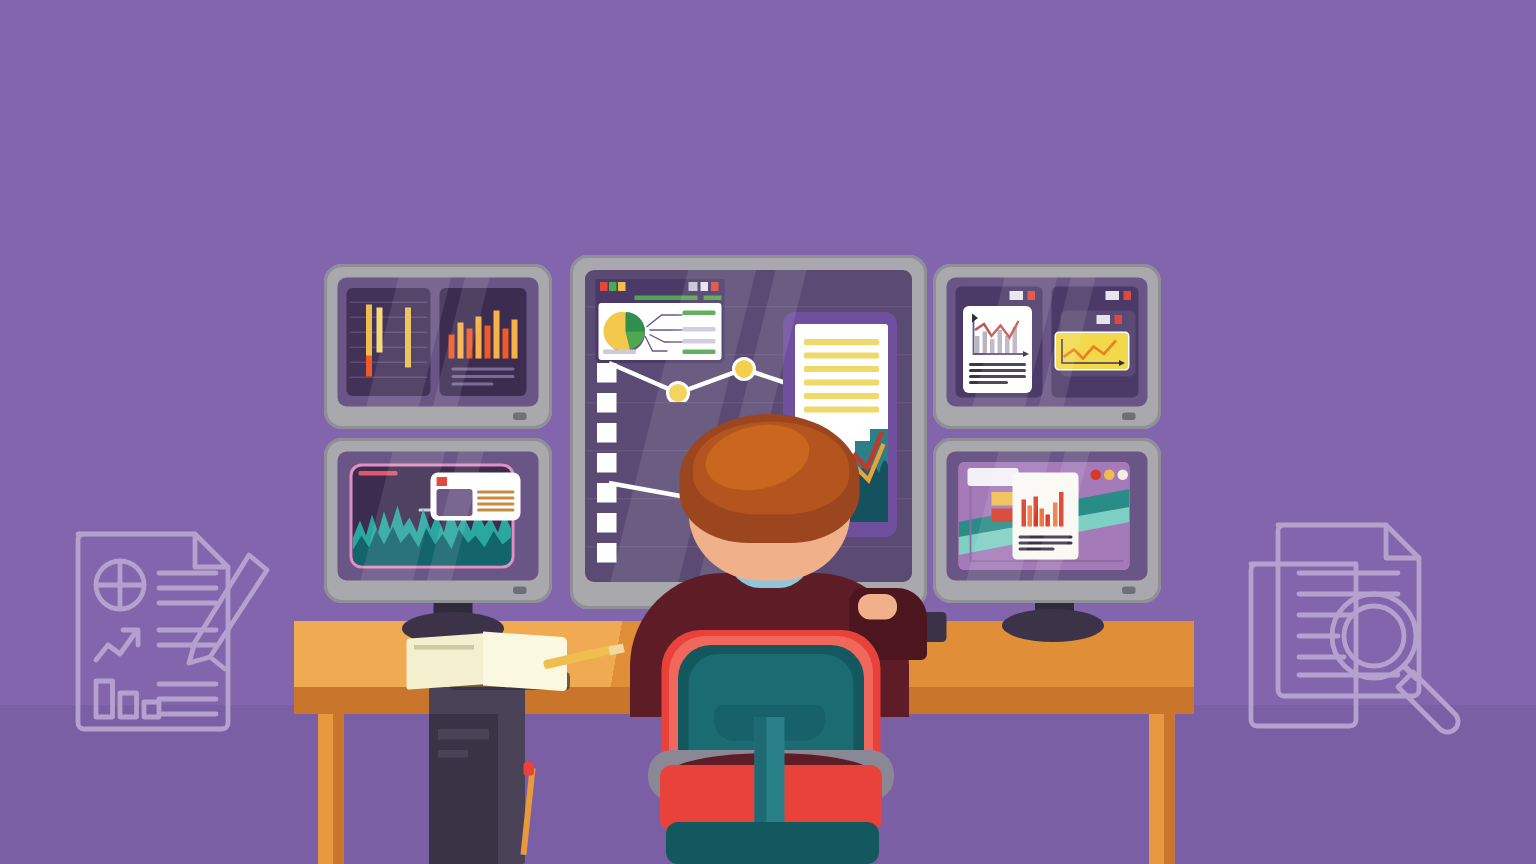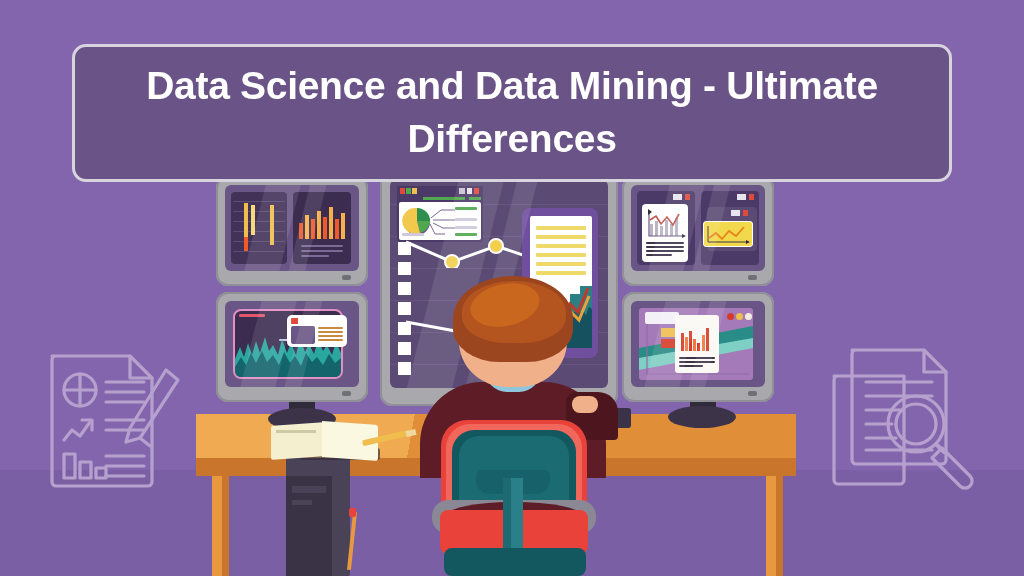--- a/index.html
+++ b/index.html
@@ -591,17 +591,14 @@
   <div class="abs" id="chair-back"></div>
   <div class="abs" id="chair-back-hl"></div>
   <div class="abs" id="chair-mount"></div>
   <div class="abs" id="chair-gray-band"></div>
   <div class="abs" id="chair-seat-dark"></div>
   <div class="abs" id="chair-seat-red"></div>
   <div class="abs" id="chair-post"></div>
   <div class="abs" id="chair-post-hl"></div>
   <div class="abs" id="chair-base"></div>
 
-  <div class="abs" id="title-box">
-    <div id="title-text">Data Science and Data Mining - Ultimate Differences</div>
-  </div>
 
 </div>
 
 </body></html>

